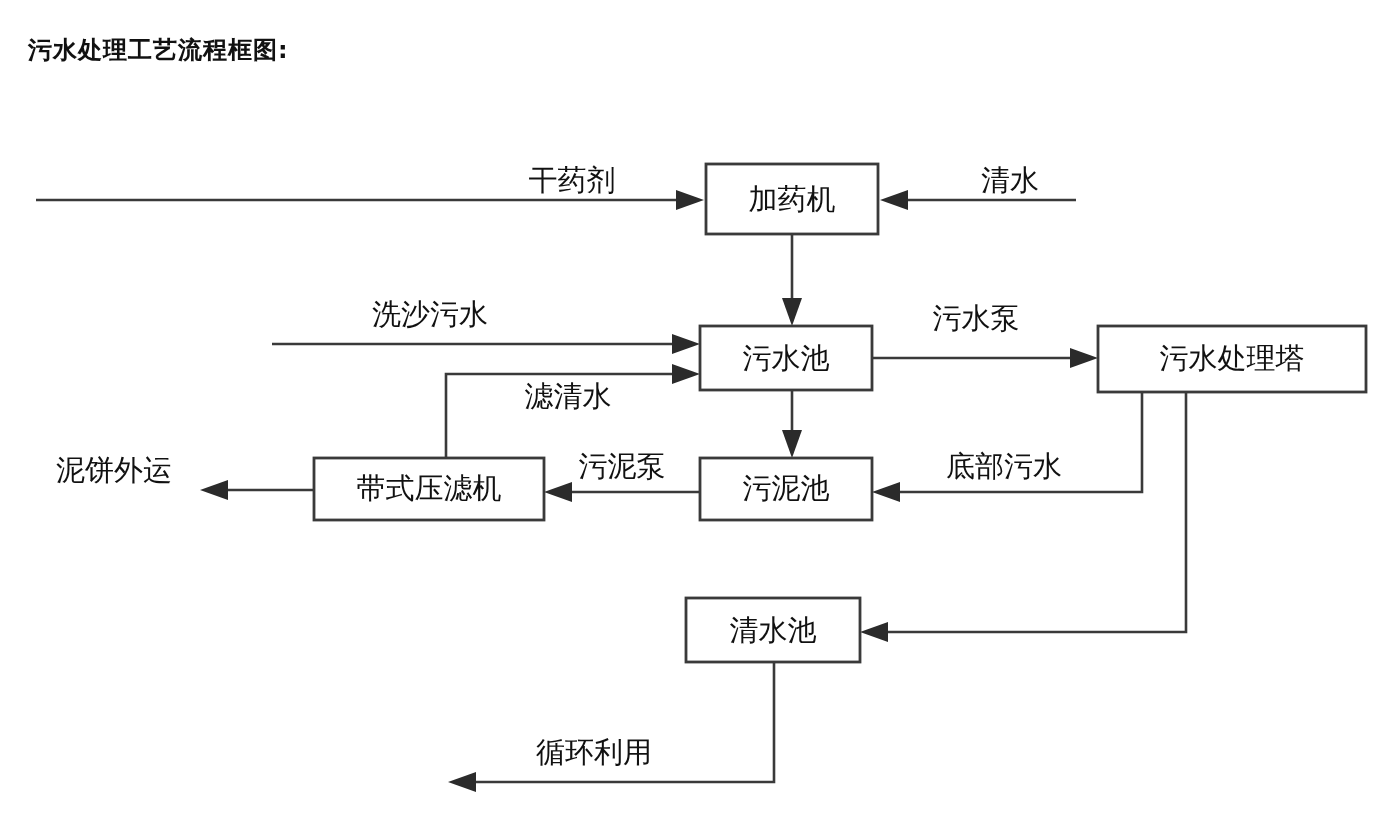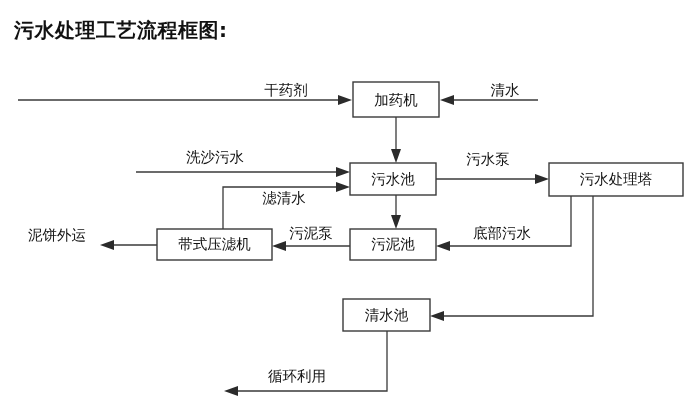--- a/index.html
+++ b/index.html
@@ -17,21 +17,21 @@
   }
   #diagram-root {
     position: relative;
     width: 700px;
     height: 420px;
   }
   #page-title {
     position: absolute;
     left: 14px;
     top: 17px;
-    font-size: 20px;
+    font-size: 12px;
     font-weight: bold;
     letter-spacing: 0.5px;
     color: #111111;
     white-space: nowrap;
   }
   svg#flow {
     position: absolute;
     left: 0;
     top: 0;
     width: 700px;

